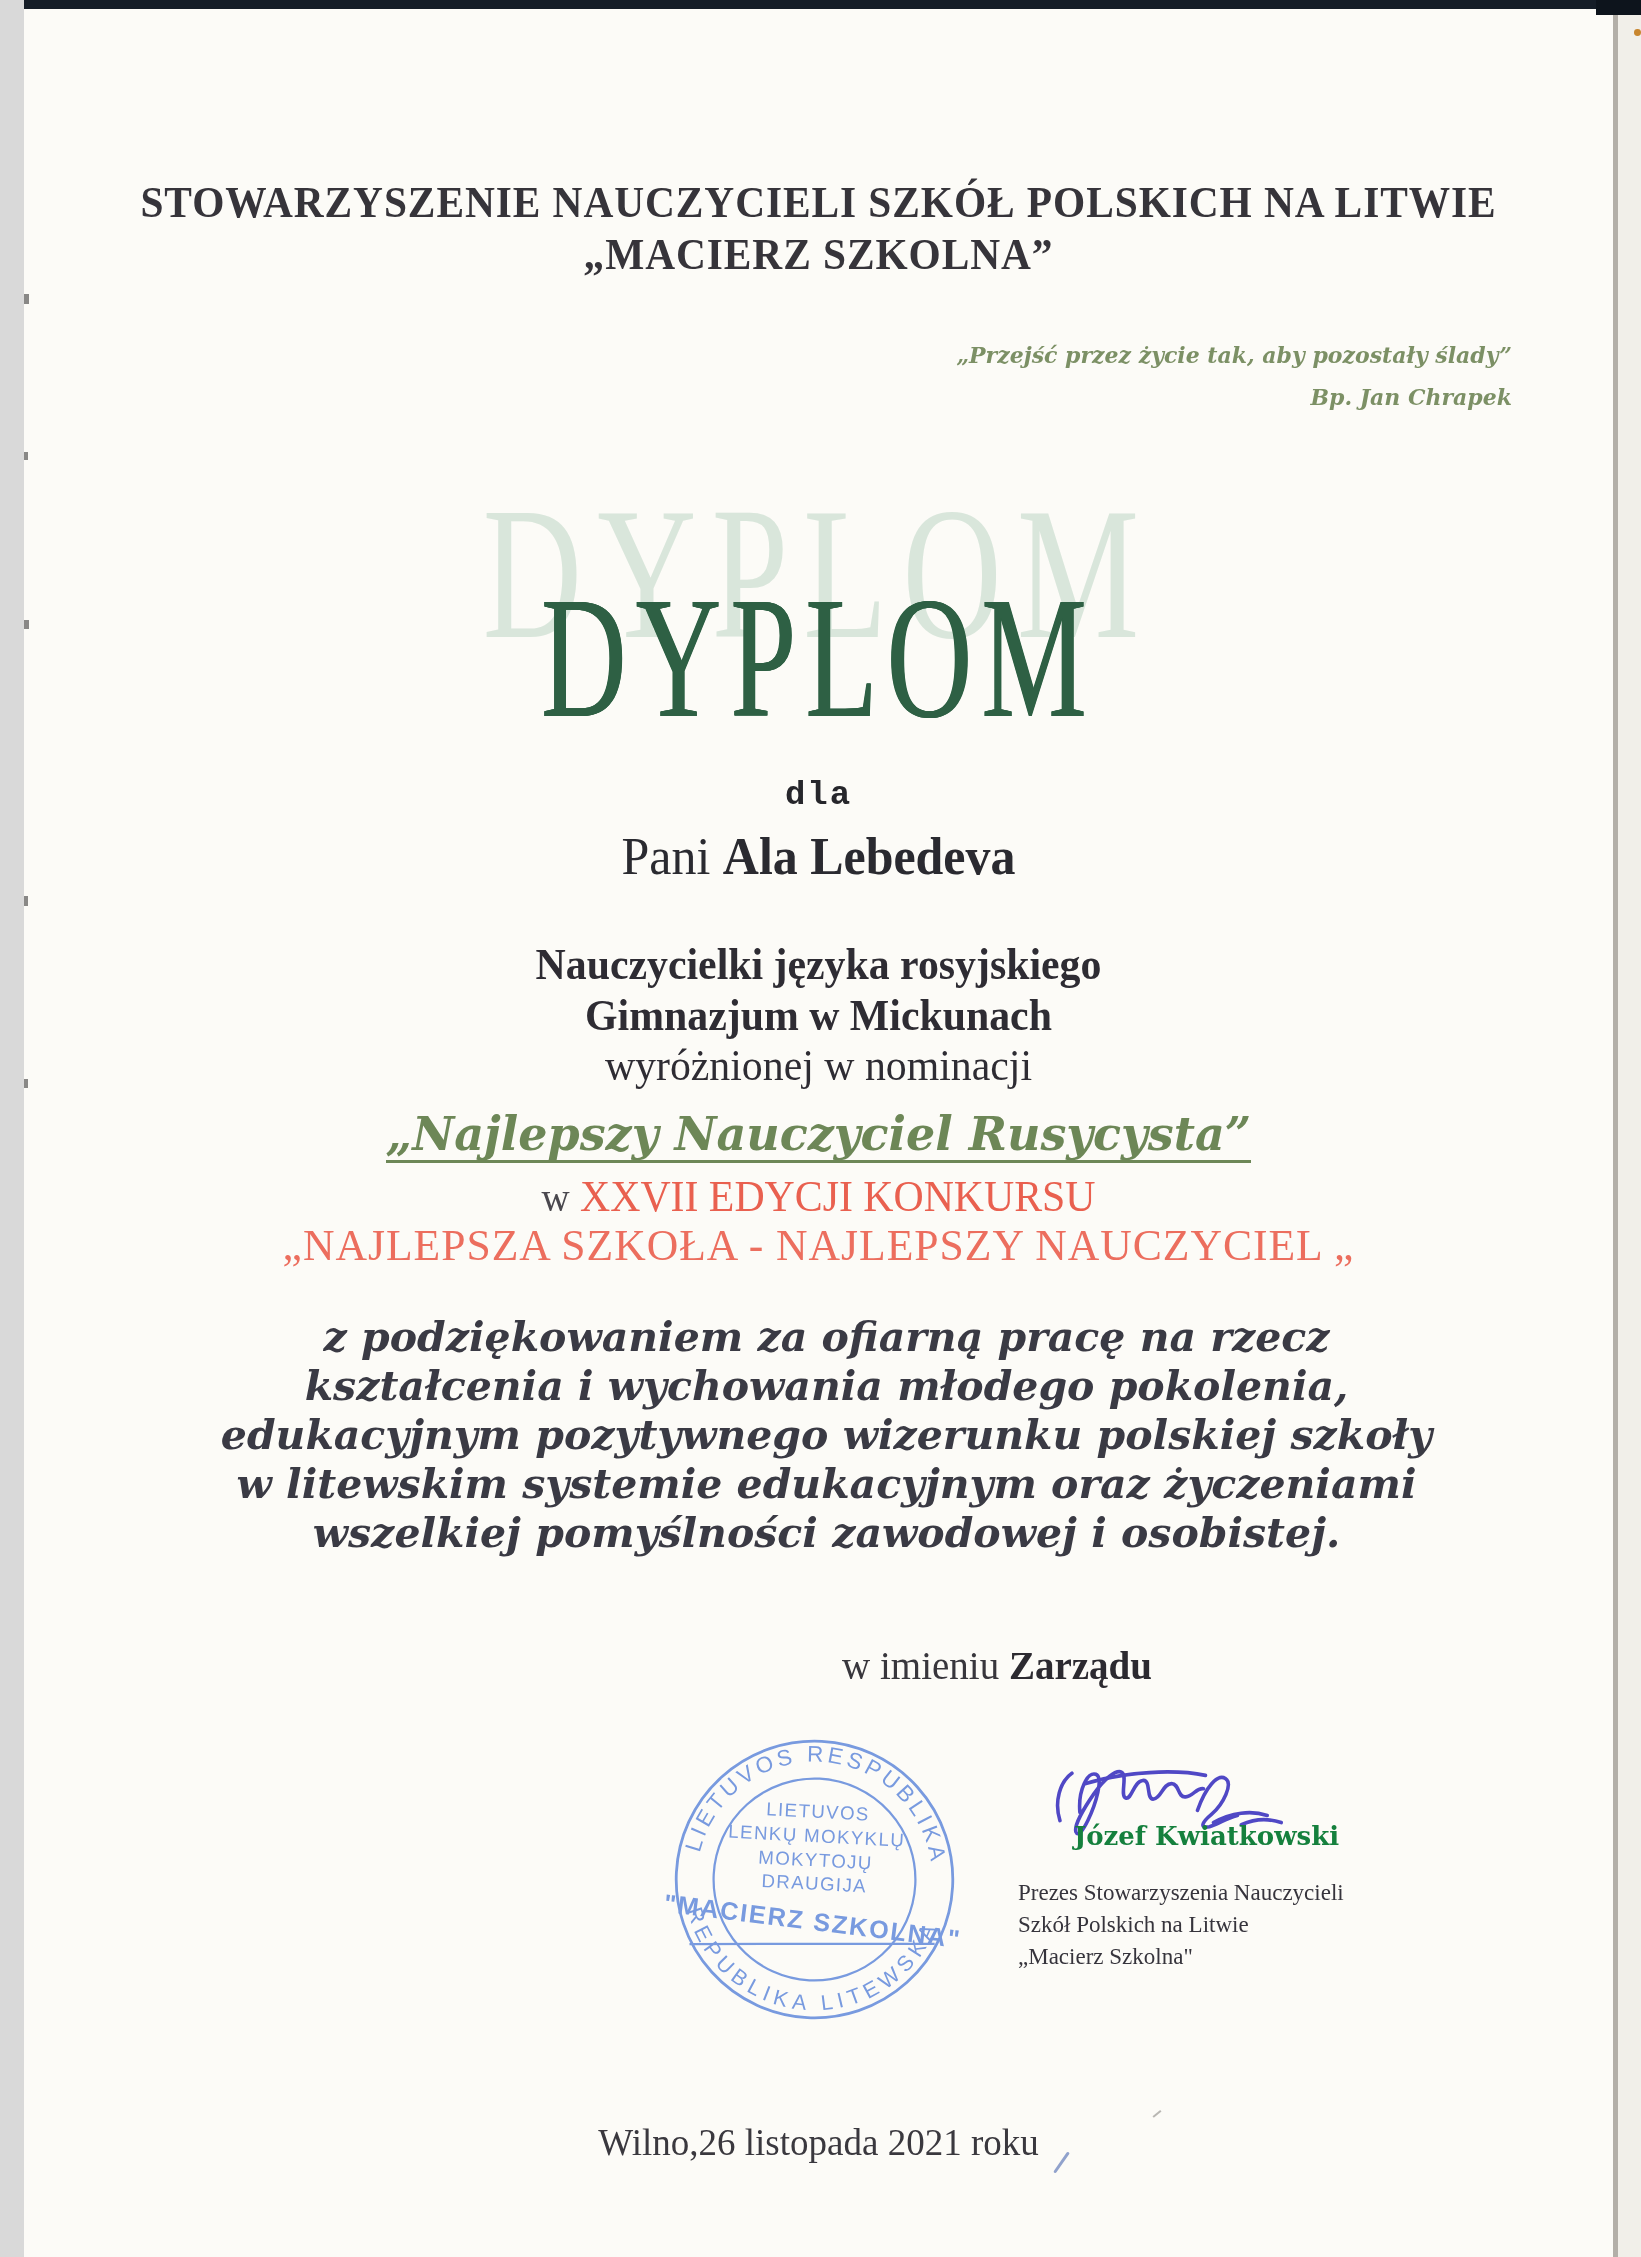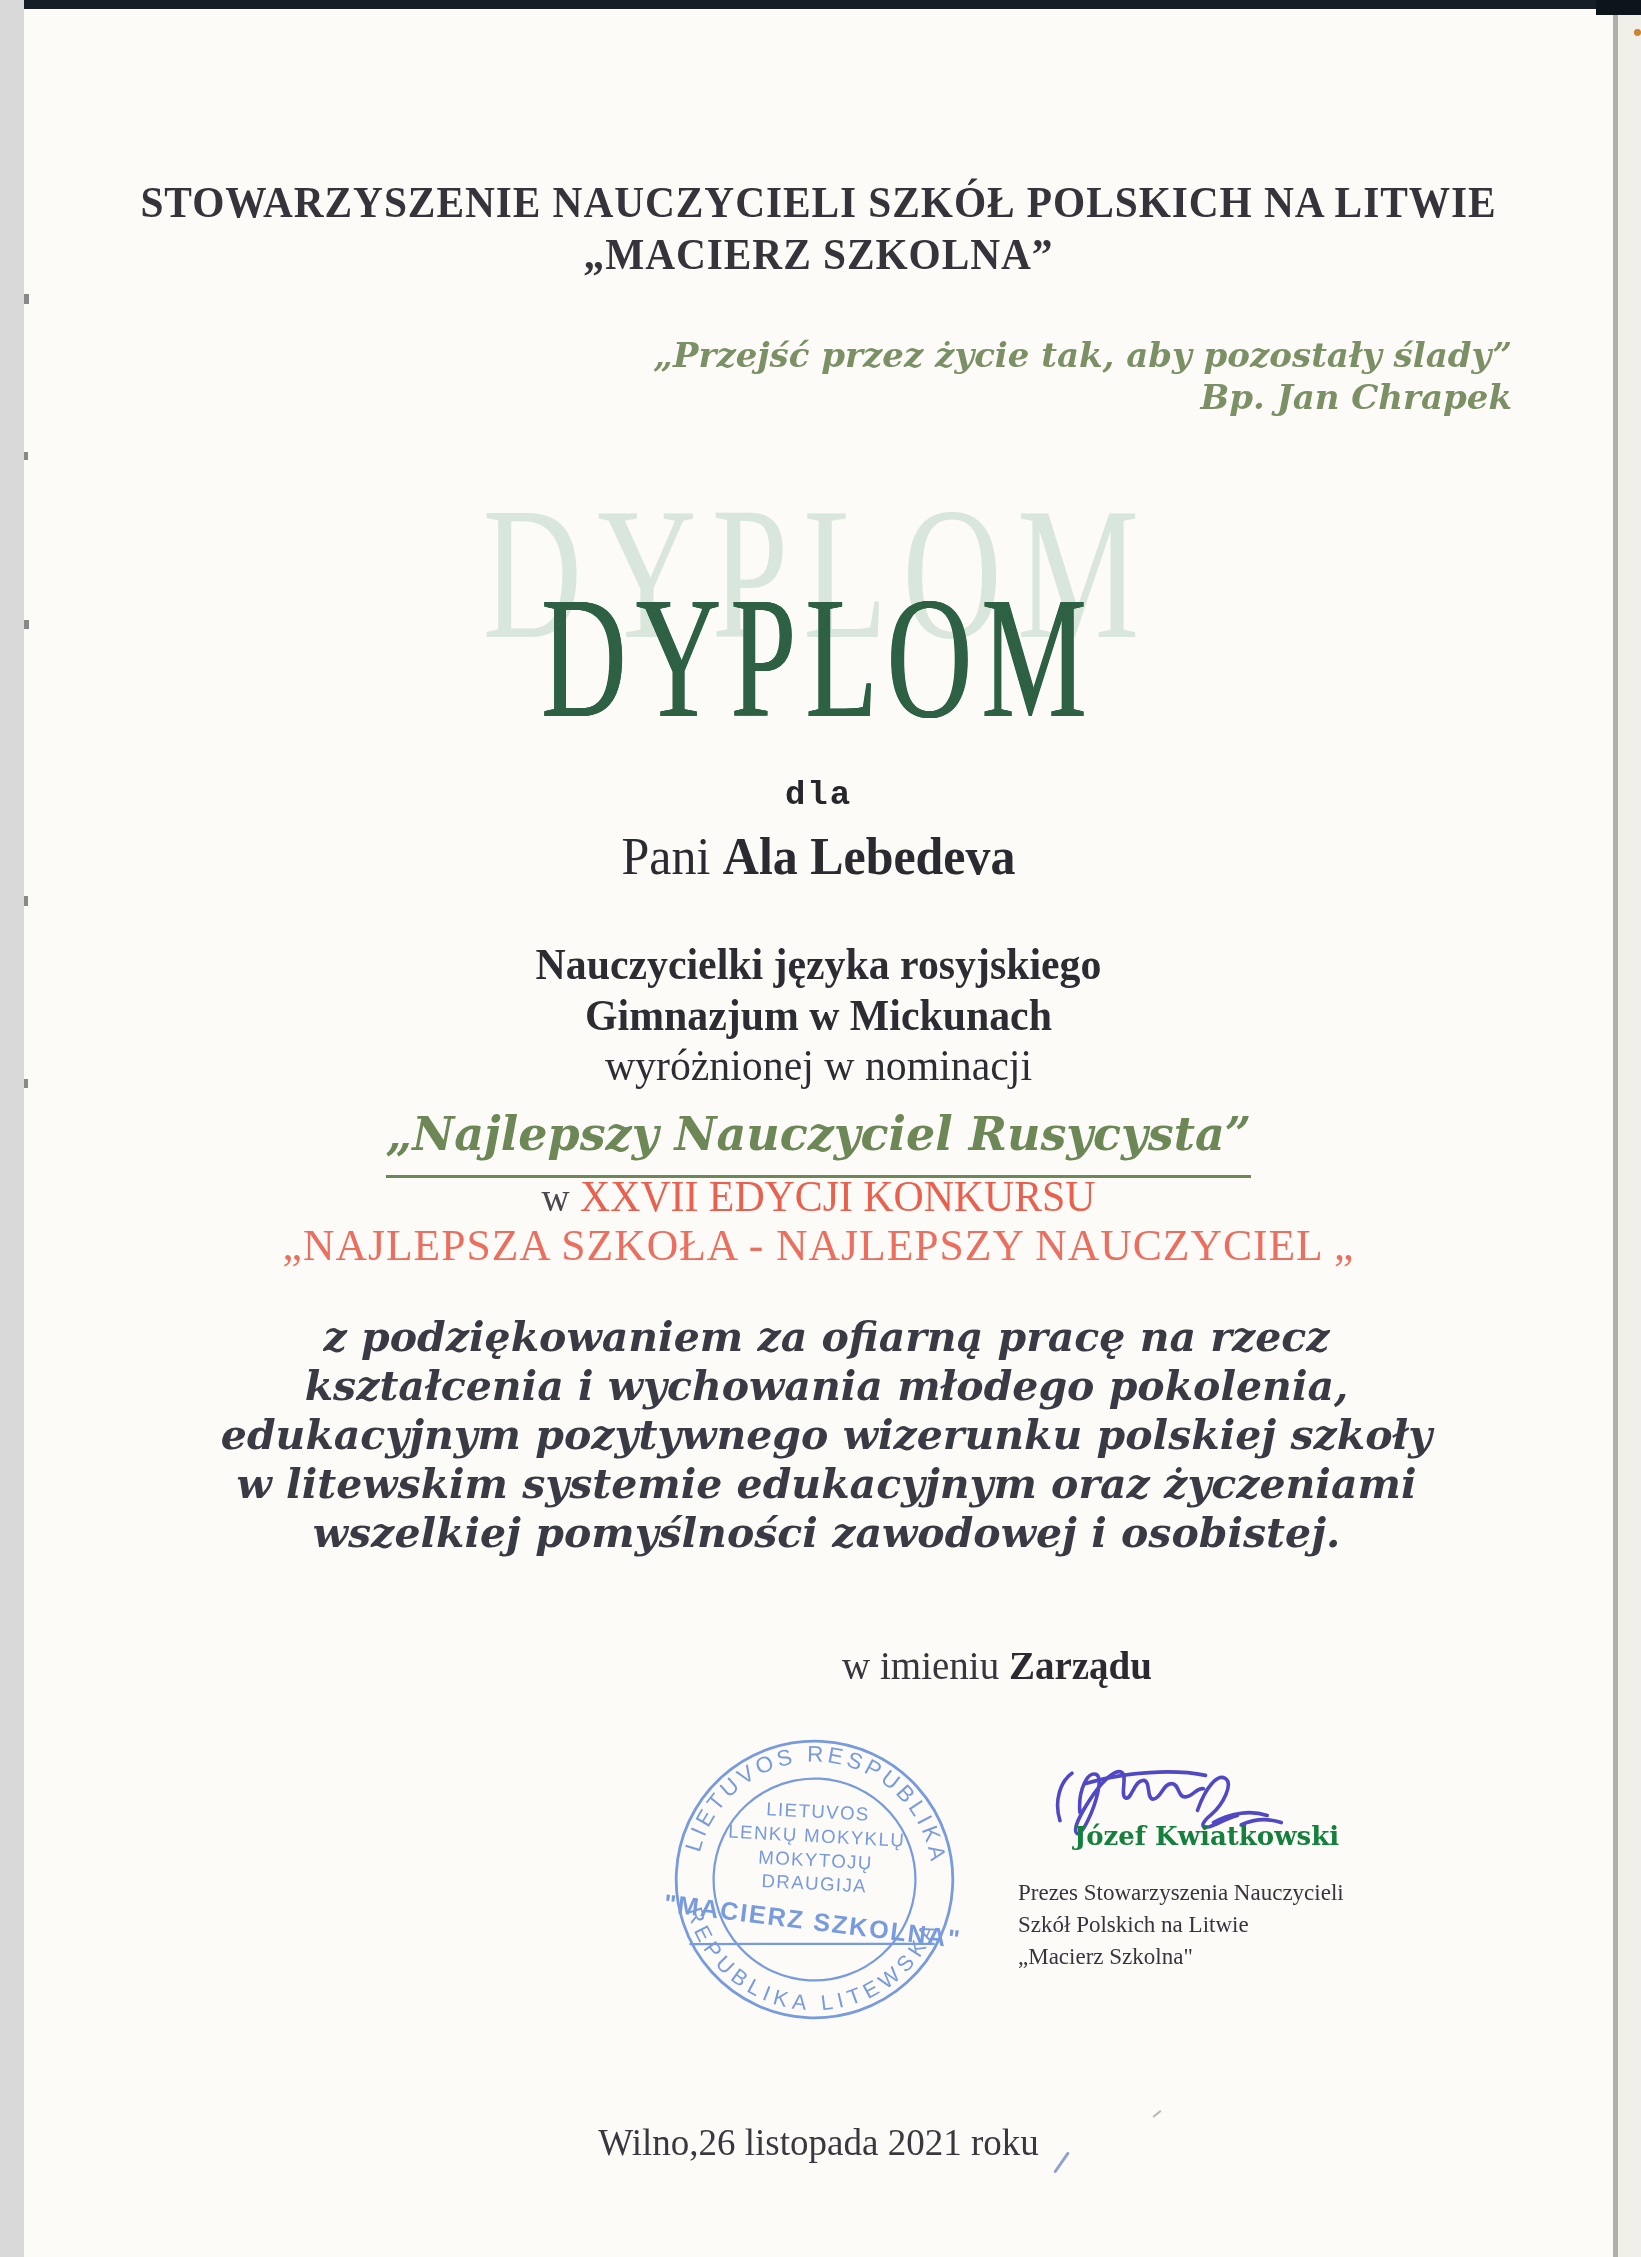--- a/index.html
+++ b/index.html
@@ -13,42 +13,42 @@
     color:#34323a;
     margin-left:24px;
   }
   .row{position:absolute;left:0;width:1589px;text-align:center;line-height:1.05;}
   .assoc{font-weight:bold;font-size:44px;color:#36343a;letter-spacing:1px;transform:scaleX(0.94);}
   .assoc1{top:180px;}
   .assoc2{top:232px;}
   .motto{
     position:absolute;right:153px;top:334px;text-align:right;
     font-family:"DejaVu Serif", serif;font-style:italic;
-    color:#7c9065;font-size:34px;line-height:42px;font-weight:bold;
+    color:#7c9065;font-size:22px;line-height:42px;font-weight:bold;
   }
   .dyplom-echo{
     top:480px;font-size:188px;color:#d9e6db;letter-spacing:21px;
     transform:scaleX(0.73);line-height:1;font-weight:normal;
   }
   .dyplom-main{
     top:571px;font-size:174px;color:#2e6044;letter-spacing:13.5px;
     transform:scaleX(0.68);line-height:1;
     text-shadow:0.7px 0 0 currentColor,-0.7px 0 0 currentColor;
   }
   .dla{top:778px;font-family:Liberation Mono, monospace;font-weight:bold;font-size:34px;color:#26262b;letter-spacing:1.9px;}
   .pani{top:830px;font-size:52px;color:#2a2a30;transform:scaleX(0.96);}
   .pani b{font-weight:bold;}
   .roleline{font-size:44px;color:#2e2c33;transform:scaleX(0.95);}
   .role1{top:942px;font-weight:bold;}
   .role2{top:993px;font-weight:bold;}
   .role3{top:1043px;font-weight:normal;}
   .nomination{top:1110px;}
   .nomination span{
     display:inline-block;font-family:"DejaVu Serif", serif;font-style:italic;font-weight:bold;
-    font-size:46px;color:#6d8757;border-bottom:3.9px solid #6d8757;padding-bottom:17px;
+    font-size:46px;color:#6d8757;border-bottom:3.9px solid #6d8757;padding-bottom:2px;
   }
   .edition{top:1174px;font-size:44px;color:#e9604f;transform:scaleX(0.95);}
   .edition .w-prefix{color:#4a484e;font-size:41px;}
   .contest{top:1222px;font-size:45px;color:#ec6e5e;letter-spacing:1px;transform:scaleX(0.97);}
   .dedication{top:1313px;font-family:"DejaVu Serif", serif;font-style:italic;font-weight:bold;
     font-size:41px;line-height:49px;color:#3a3a44;padding-left:8px;}
   .behalf{position:absolute;left:659px;top:1643px;width:628px;text-align:center;font-size:39px;color:#38363c;}
   .behalf b{font-weight:bold;color:#2c2a30;}
   .stamp-svg{position:absolute;left:641px;top:1730px;width:299px;height:299px;opacity:0.92;transform:rotate(3deg);}
   .sig-svg{position:absolute;left:1022px;top:1761px;width:299px;height:77px;}

